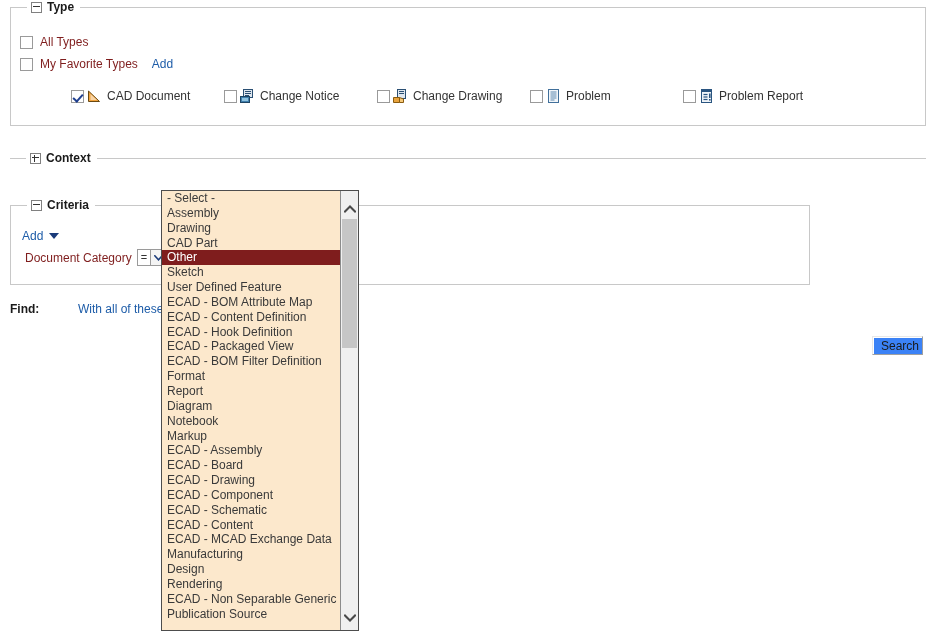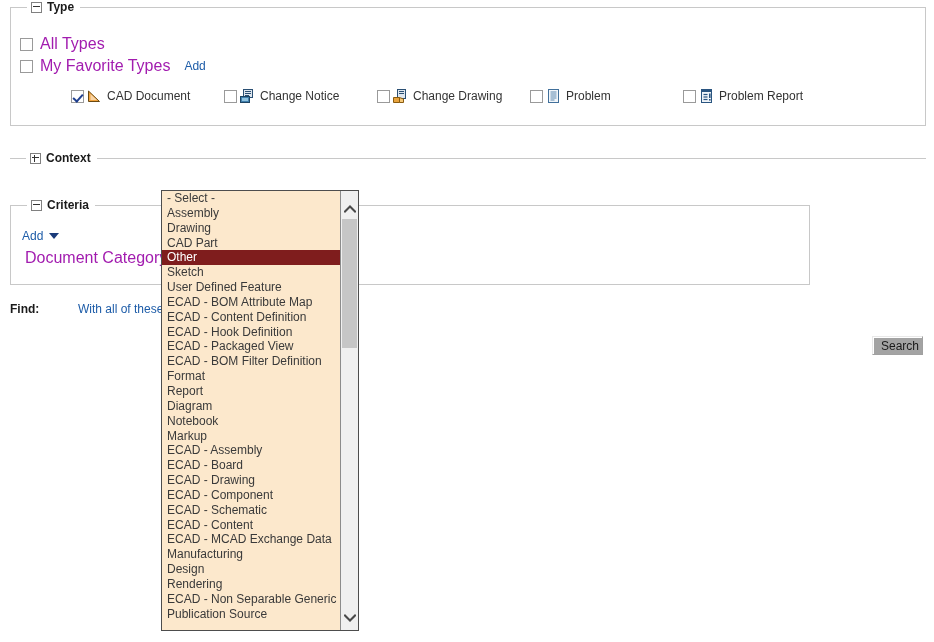--- a/index.html
+++ b/index.html
@@ -94,22 +94,22 @@
     border-width: 0 2px 2px 0;
     transform: rotate(42deg);
   }
 
   .row {
     display: flex;
     align-items: center;
     position: absolute;
   }
   .lbl {
-    color: #a21caf;
-    font-size: 16px;
+    color: #7f1d1d;
+    font-size: 12px;
     white-space: nowrap;
   }
   .lnk {
     color: #1d5ca8;
     font-size: 12px;
     white-space: nowrap;
     cursor: pointer;
   }
 
   
@@ -159,21 +159,21 @@
     align-items: center;
     justify-content: center;
   }
 
   
   .btn {
     position: absolute;
     border: 1px solid #a0a0a0;
     border-top-color: #e8e8e8;
     border-left-color: #e8e8e8;
-    background: #a3a3a3;
+    background: #3b82f6;
     box-shadow: inset 1px 1px 0 #ffffff;
     font-size: 12px;
     color: #1a1a1a;
     padding: 2px 8px 3px 8px;
     cursor: pointer;
     font-family: "Liberation Sans", sans-serif;
     line-height: 14px;
   }
 
   

